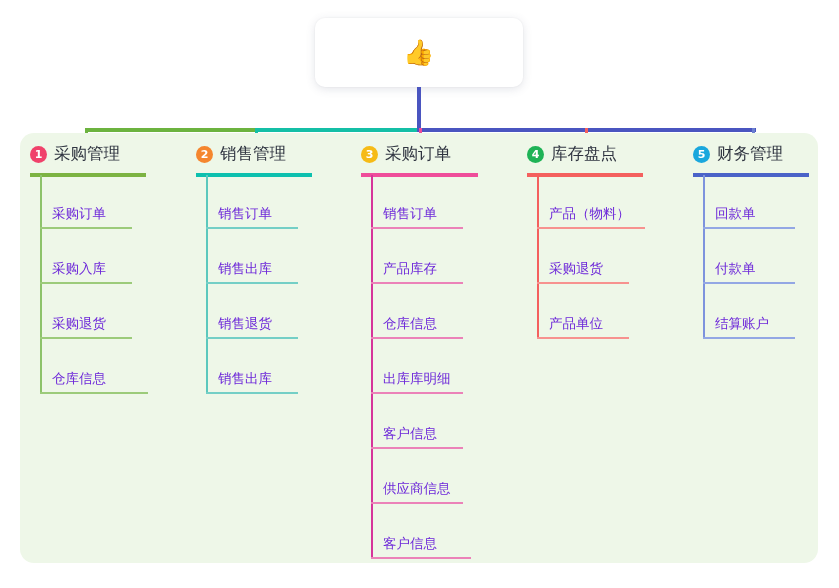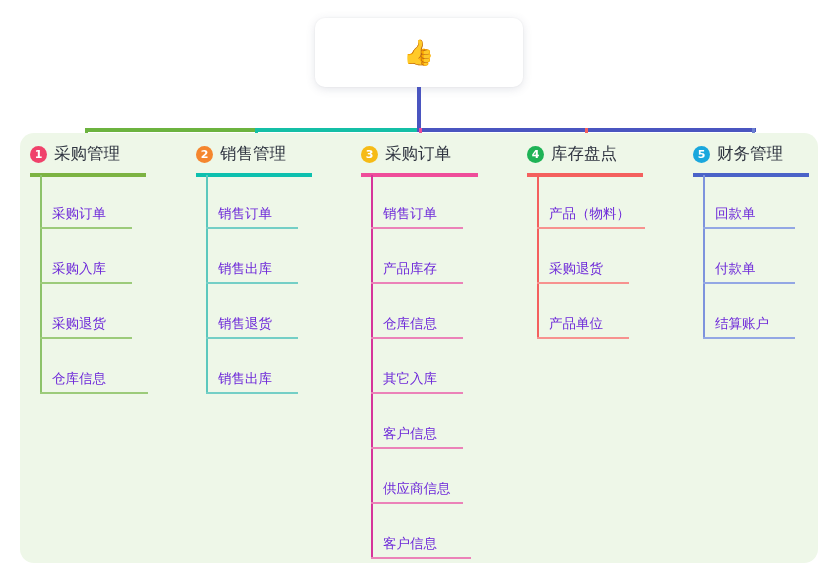--- a/index.html
+++ b/index.html
@@ -133,21 +133,21 @@
           </div>
           <div class="item" style="top: 127px;">
             <span class="item-label">产品库存</span>
             <div class="item-rule" style="width: 92px; background: rgb(235, 130, 184);"></div>
           </div>
           <div class="item" style="top: 182px;">
             <span class="item-label">仓库信息</span>
             <div class="item-rule" style="width: 92px; background: rgb(235, 130, 184);"></div>
           </div>
           <div class="item" style="top: 237px;">
-            <span class="item-label">其它入库</span>
+            <span class="item-label">出库库明细</span>
             <div class="item-rule" style="width: 92px; background: rgb(235, 130, 184);"></div>
           </div>
           <div class="item" style="top: 292px;">
             <span class="item-label">客户信息</span>
             <div class="item-rule" style="width: 92px; background: rgb(235, 130, 184);"></div>
           </div>
           <div class="item" style="top: 347px;">
             <span class="item-label">供应商信息</span>
             <div class="item-rule" style="width: 92px; background: rgb(235, 130, 184);"></div>
           </div>

